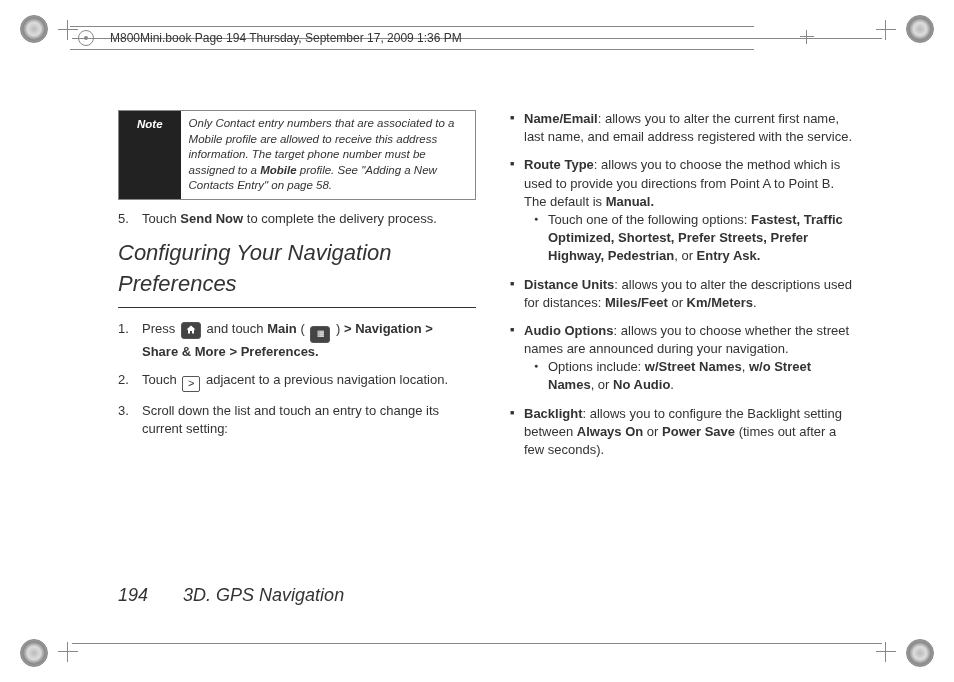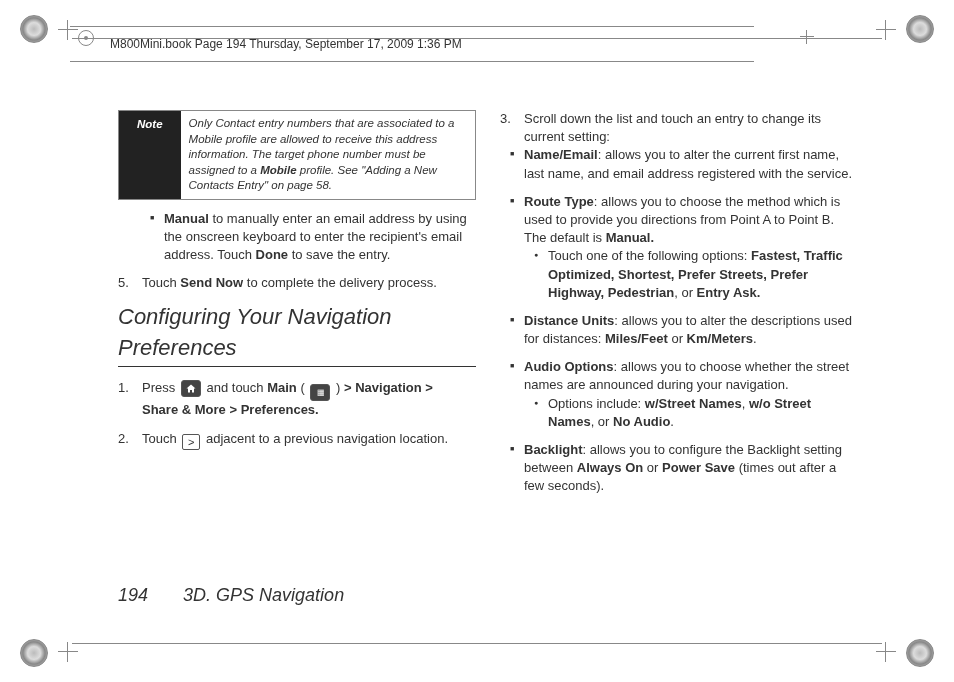--- a/index.html
+++ b/index.html
@@ -25,21 +25,21 @@
       background: radial-gradient(circle, #bbb 0%, #eee 100%);
     }
     .top-line, .bot-line { position: absolute; border-top: 1px solid #888; }
     .cross { position: absolute; width: 20px; height: 20px; }
     .cross::before, .cross::after { content:""; position:absolute; background:#888; }
     .cross::before { left:9px; top:0; width:1px; height:20px; }
     .cross::after  { top:9px; left:0; height:1px; width:20px; }
     .header-band {
       position: absolute; left: 70px; top: 26px; right: 200px;
       border-top: 1px solid #888; border-bottom: 1px solid #888;
-      height: 36px; display:flex; align-items:center; padding-left: 40px;
+      height: 24px; display:flex; align-items:center; padding-left: 40px;
       font-size: 12px; color:#333;
     }
     .small-ring {
       position:absolute; width:16px; height:16px; border:1px solid #888; border-radius:50%;
       display:flex; align-items:center; justify-content:center;
     }
     .small-ring .dot { width:4px; height:4px; border-radius:50%; background:#888; }
     .small-cross { position:absolute; width:14px; height:14px; }
     .small-cross::before, .small-cross::after { content:""; position:absolute; background:#888; }
     .small-cross::before { left:6px; top:0; width:1px; height:14px; }
@@ -61,21 +61,21 @@
     ol.steps { list-style: none; padding: 0; }
     ol.steps > li { position: relative; padding-left: 24px; margin-bottom: 10px; break-inside: avoid-column; }
     ol.steps > li .num { position: absolute; left: 0; top: 0; font-weight: normal; }
     .sub { list-style: none; padding-left: 10px; margin-bottom: 10px; }
     .sub > li { position: relative; padding-left: 14px; margin-bottom: 10px; }
     .sub.sq > li::before { content:"■"; position:absolute; left:0; top:3px; font-size: 7px; color:#333; }
     .sub.bul > li::before { content:"●"; position:absolute; left:0; top:3px; font-size: 7px; color:#333; }
     .bolditalic { font-weight: bold; }
     h2.section {
       font-style: italic; font-weight: normal; font-size: 22px;
-      border-bottom: 1.5px solid #333; padding-bottom: 2px; margin: 8px 0 12px;
+      border-bottom: 1.5px solid #333; padding-bottom: 8px; margin: 8px 0 12px;
     }
     .icon-sq {
       display: inline-flex; width: 20px; height: 17px; border: 1px solid #555;
       border-radius: 3px; background: #444; color: #fff; vertical-align: -3px;
       align-items: center; justify-content: center; font-size: 10px; margin: 0 2px;
     }
     .icon-home svg { width: 12px; height: 12px; }
     .icon-apps { font-size: 8px; letter-spacing: -1px; line-height: 6px; text-align:center; }
     .icon-gt {
       display: inline-flex; width: 18px; height: 16px; border: 1px solid #555;
@@ -122,25 +122,20 @@
 
 <div class="content">
 
   <div class="note-box">
     <div class="note-label">Note</div>
     <div class="note-body">
       <span>Only Contact entry numbers that are associated to a Mobile profile are allowed to receive this address information. The target phone number must be assigned to a </span><em class="strong">Mobile</em><span> profile. See "Adding a New Contacts Entry" on page 58.</span>
     </div>
   </div>
 
-  <ul class="sub sq" style="margin-left: 22px;">
-    <li>
-      <span class="bolditalic">Manual</span><span> to manually enter an email address by using the onscreen keyboard to enter the recipient's email address. Touch </span><span class="bolditalic">Done</span><span> to save the entry.</span>
-    </li>
-  </ul>
 
   <ol class="steps">
     <li>
       <span class="num">5.</span>
       <span>Touch </span><span class="bolditalic">Send Now</span><span> to complete the delivery process.</span>
     </li>
   </ol>
 
   <h2 class="section">Configuring Your Navigation Preferences</h2>
 

